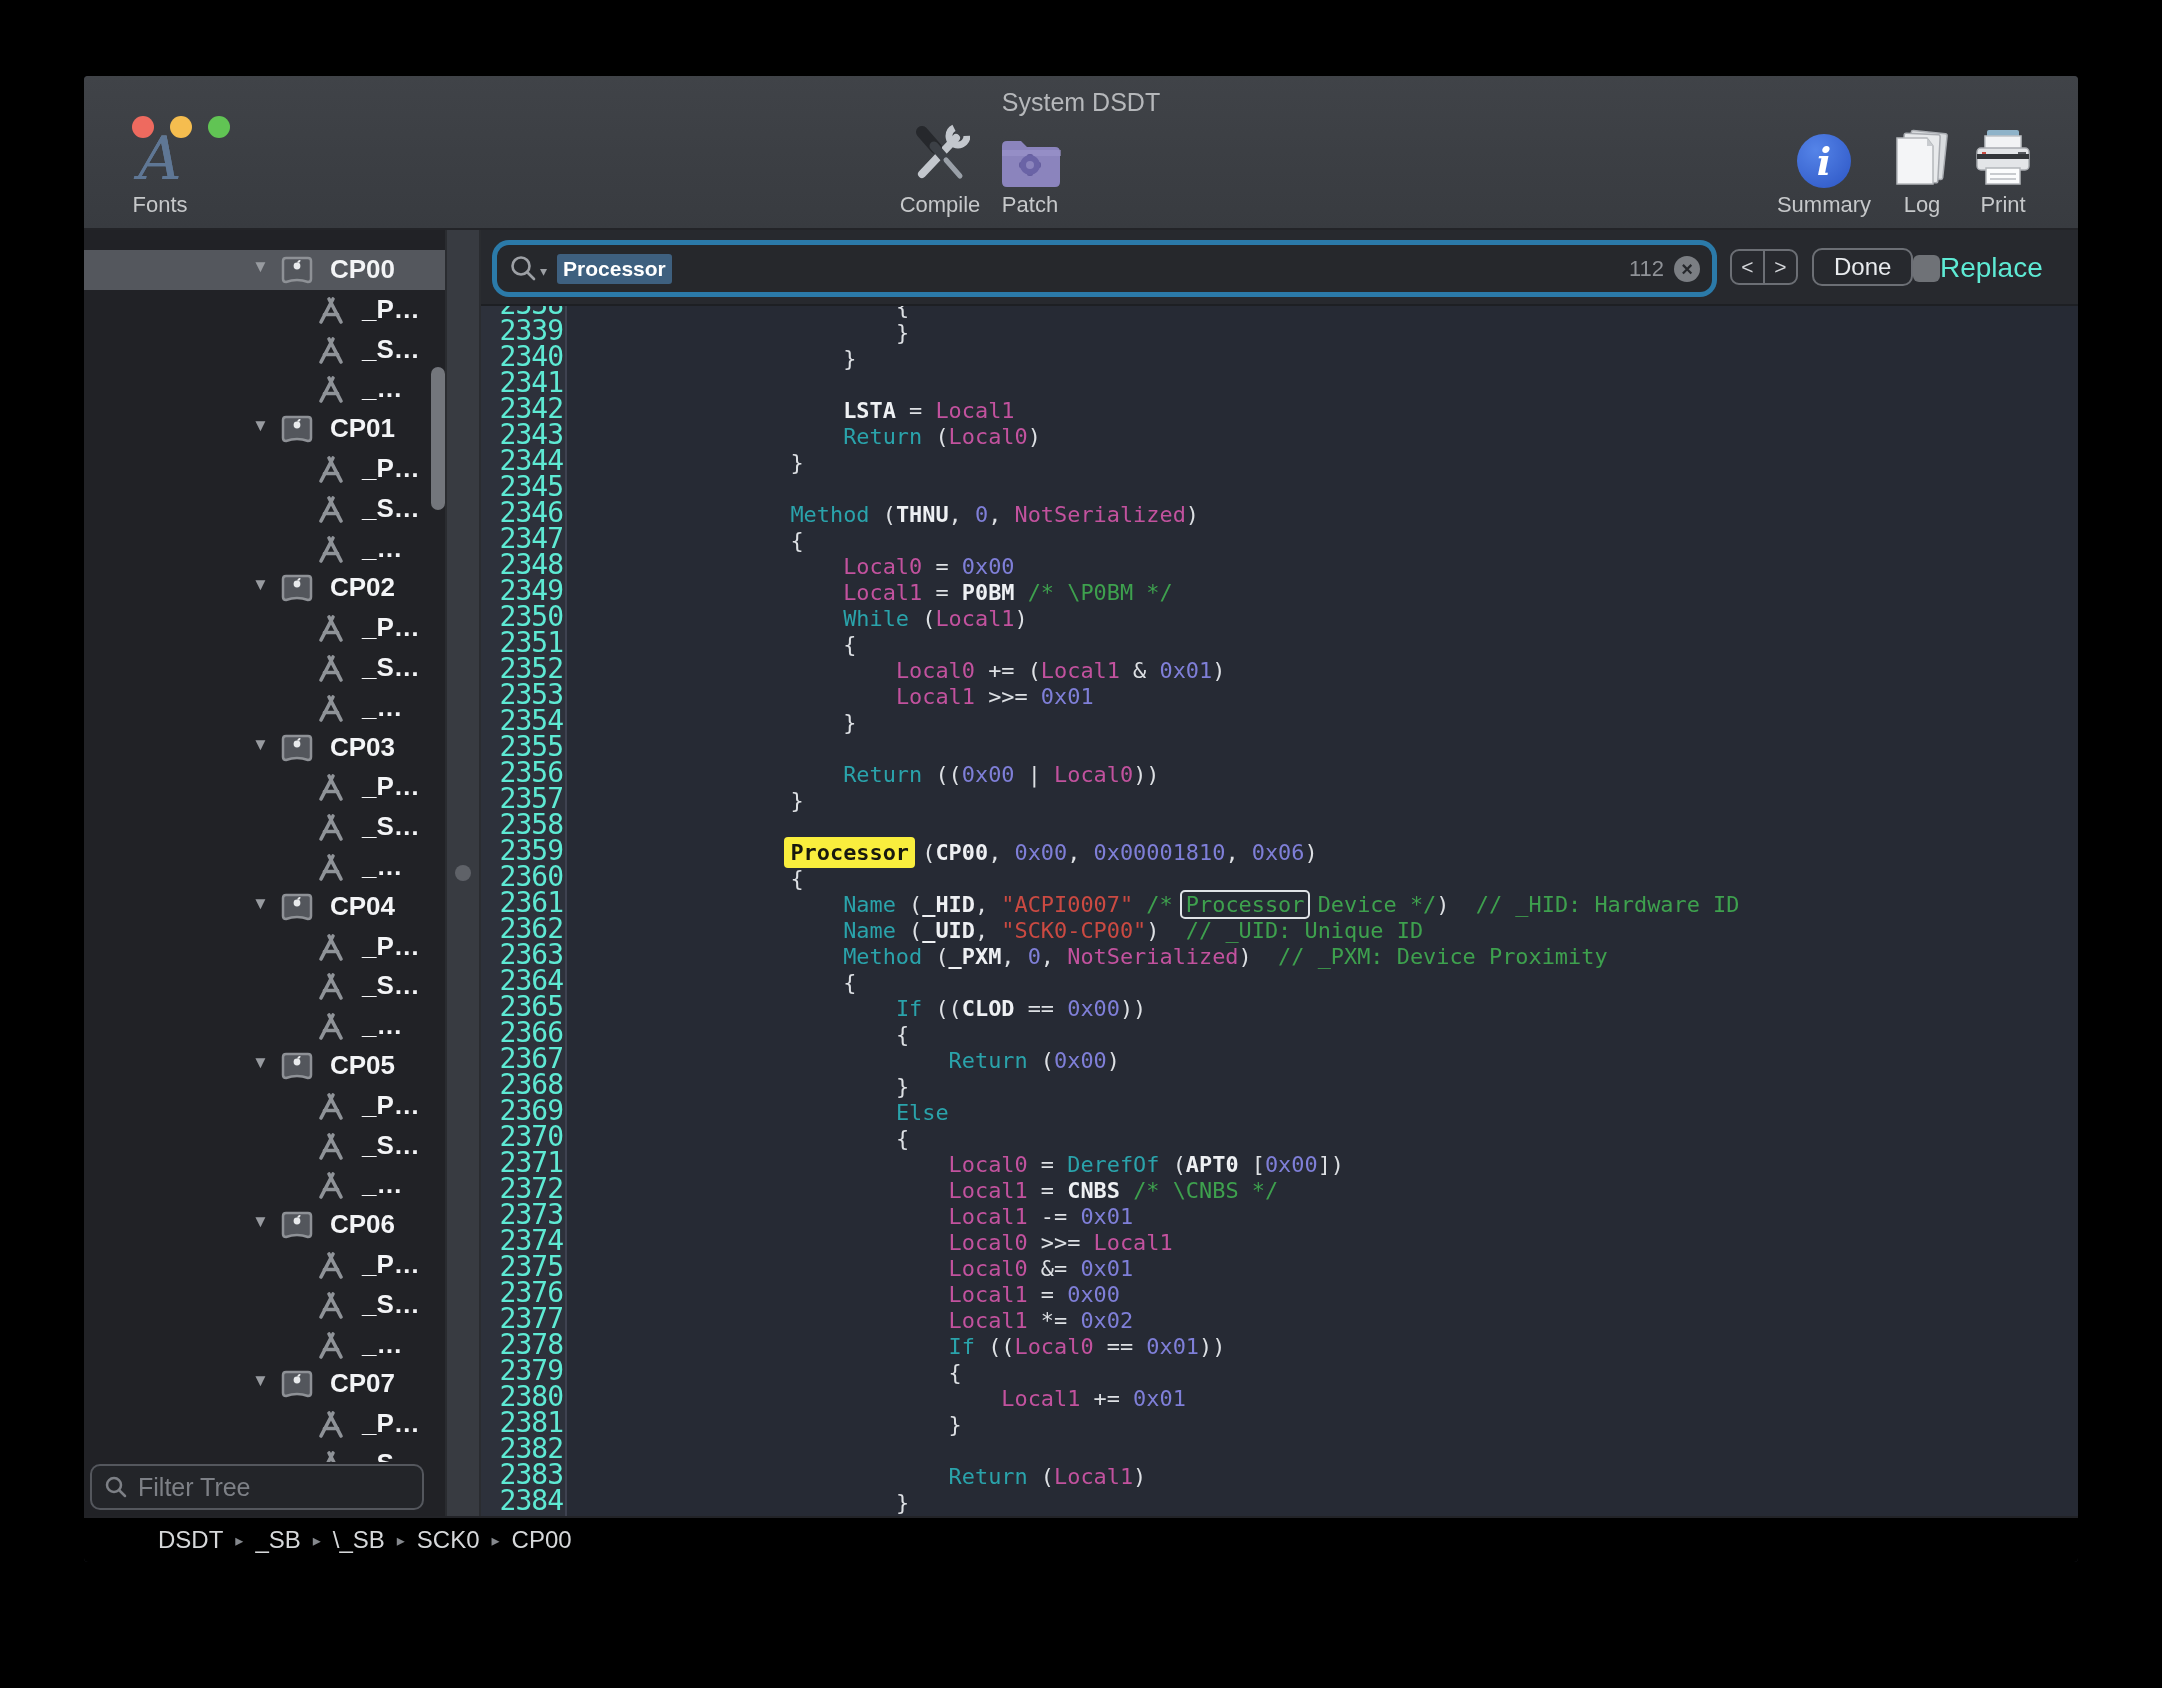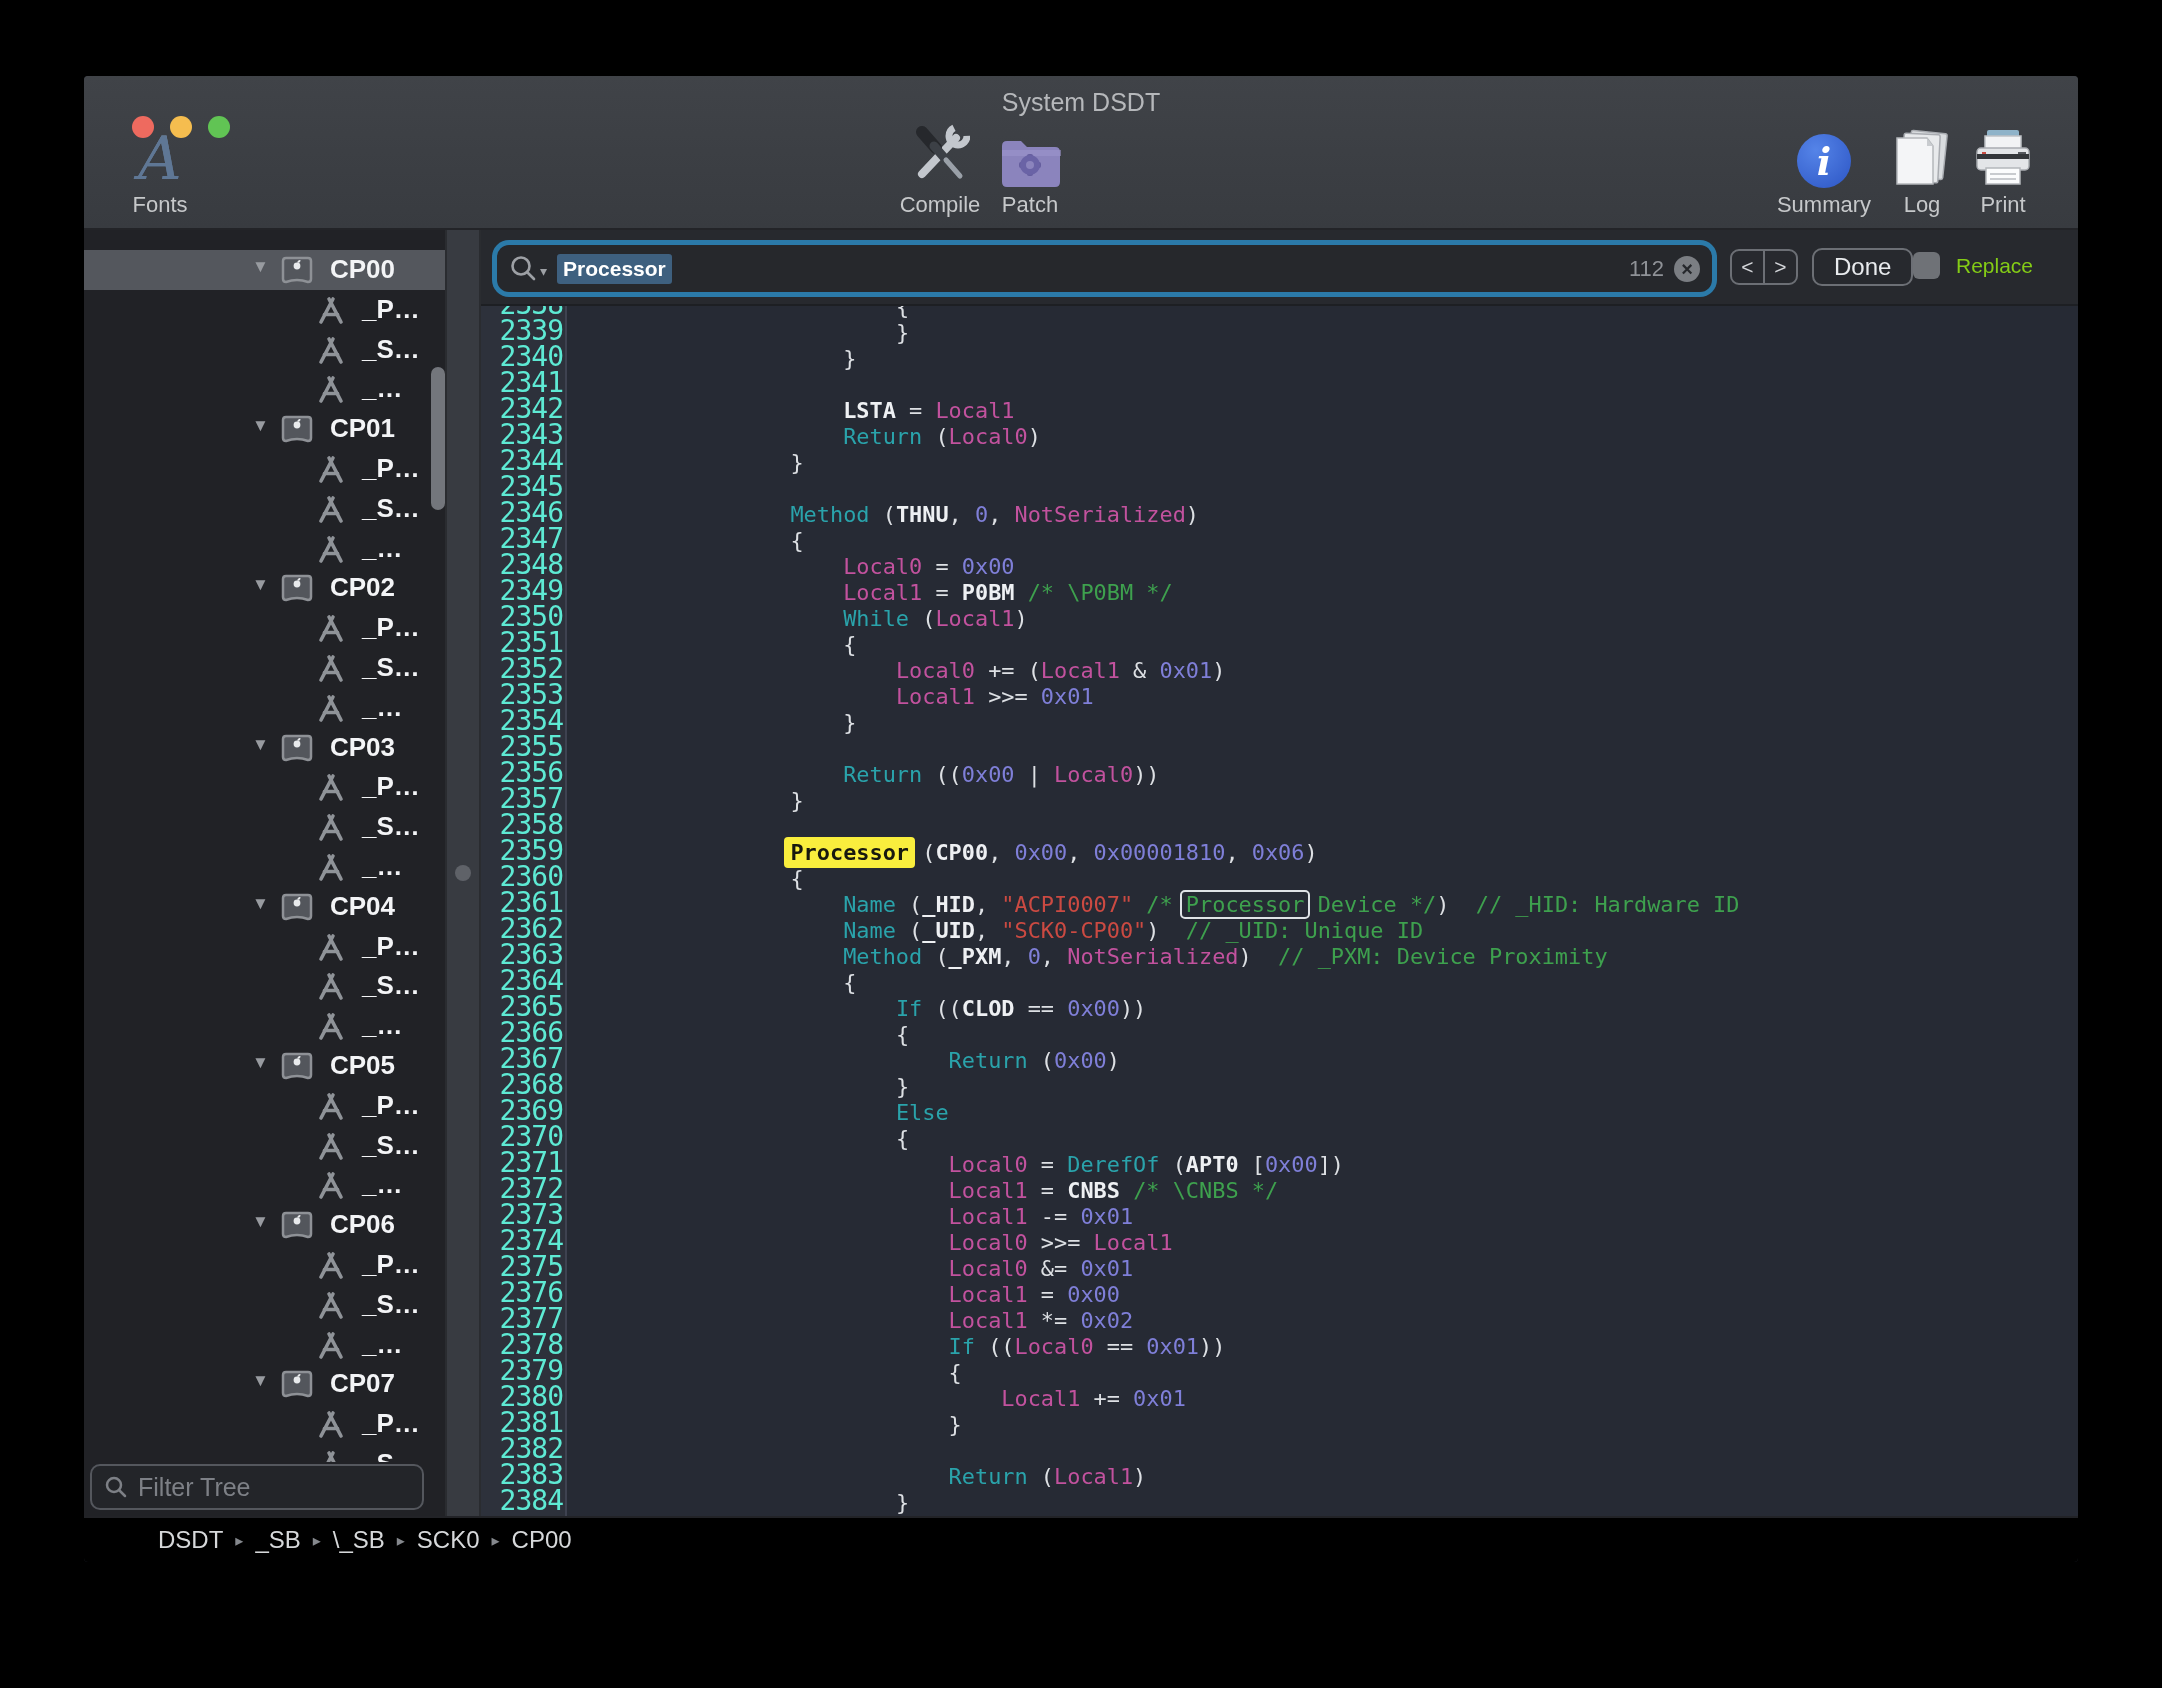--- a/index.html
+++ b/index.html
@@ -44,21 +44,21 @@
   .sfield .chev{color:#9da0a5;font-size:14px;margin:4px 2px 0 1px;}
   .sfield .query{margin-left:8px;font-size:21px;font-weight:600;color:#ffffff;background:#3e607f;padding:3px 6px;border-radius:3px;}
   .sfield .count{margin-left:auto;font-size:22px;color:#8f9297;}
   .sfield .clear{margin-left:10px;width:26px;height:26px;border-radius:50%;background:#7b7e83;color:#26282c;font-size:20px;font-weight:bold;line-height:26px;text-align:center;}
   .seg{position:absolute;left:1249px;top:19px;width:68px;height:36px;border:2px solid #6c6f75;border-radius:9px;display:flex;}
   .seg button{flex:1;background:none;border:none;color:#d4d6da;font-size:21px;padding:0;line-height:32px;}
   .seg button:first-child{border-right:2px solid #6c6f75;}
   .donebtn{position:absolute;left:1331px;top:18px;height:38px;padding:0 20px;background:none;border:2px solid #6c6f75;border-radius:10px;color:#e9ebee;font-size:24px;font-family:"Liberation Sans",sans-serif;}
   .repl{position:absolute;left:1432px;top:22px;display:flex;align-items:center;}
   .repl .box{width:27px;height:27px;border-radius:6px;background:#6f7277;}
-  .repl .lb{margin-left:16px;font-size:21px;color:#84cc16;}
+  .repl .lb{margin-left:0;font-size:28px;color:#5eead4;}
 
   
   .codewrap{position:absolute;left:0;top:76px;right:0;bottom:0;overflow:hidden;}
   .guttercol{position:absolute;left:0;top:0;bottom:0;width:86px;background:#2d313b;border-right:2px solid #3e4250;}
   .lines{position:relative;margin-top:-14px;}
   .cl{height:26px;line-height:26px;white-space:pre;font-family:"DejaVu Sans Mono",monospace;font-size:21.9px;}
   .cl .ln{display:inline-block;width:82px;text-align:right;color:#5eead4;font-size:28px;letter-spacing:-1px;}
   .cl .tx{padding-left:122px;}
   .pl{color:#dde0e4;} .plb{color:#eef0f3;font-weight:bold;}
   .kw{color:#2aa3ab;margin-top:22px;} .lv{color:#c2529e;} .nm{color:#7f7fd8;} .st{color:#cb4a42;} .cm{color:#3ea14e;}

